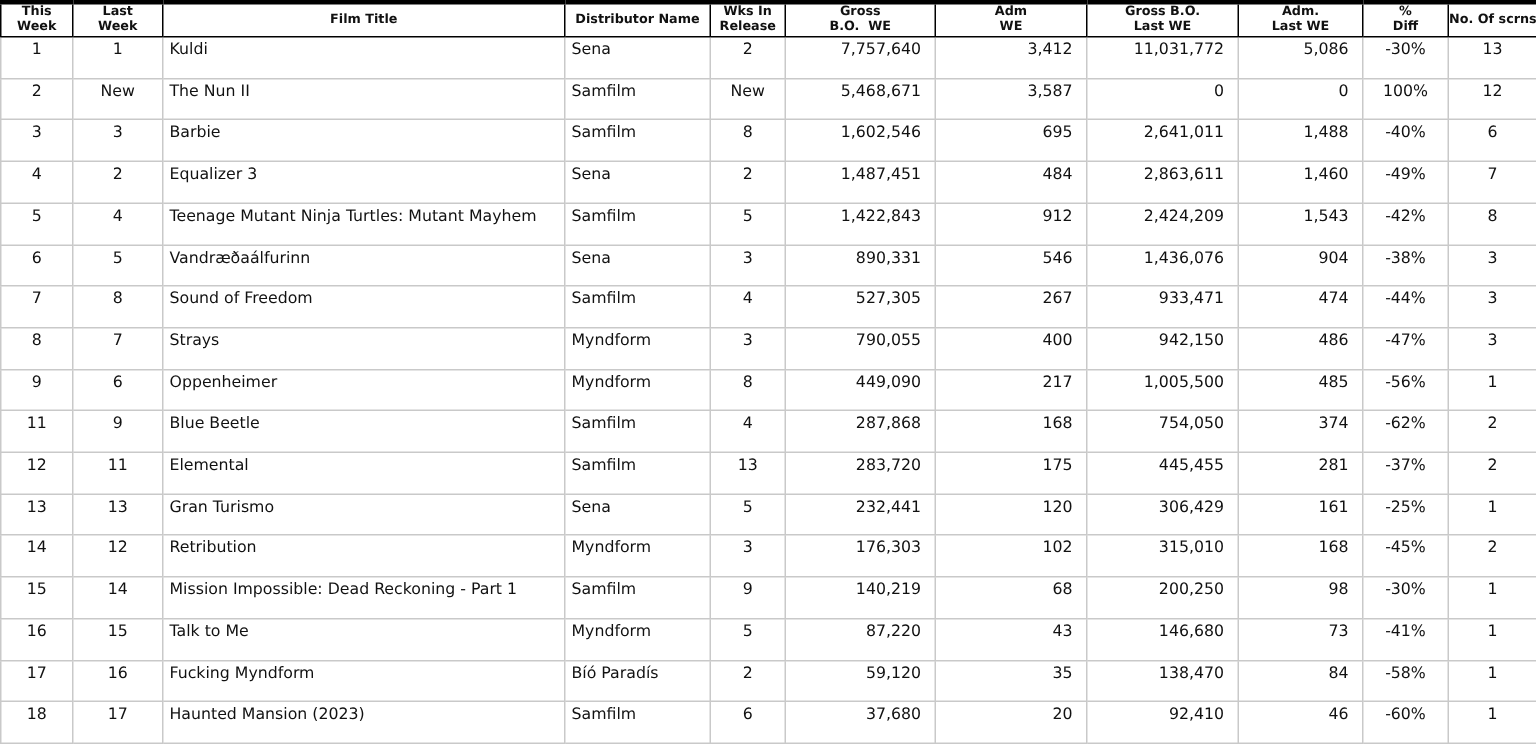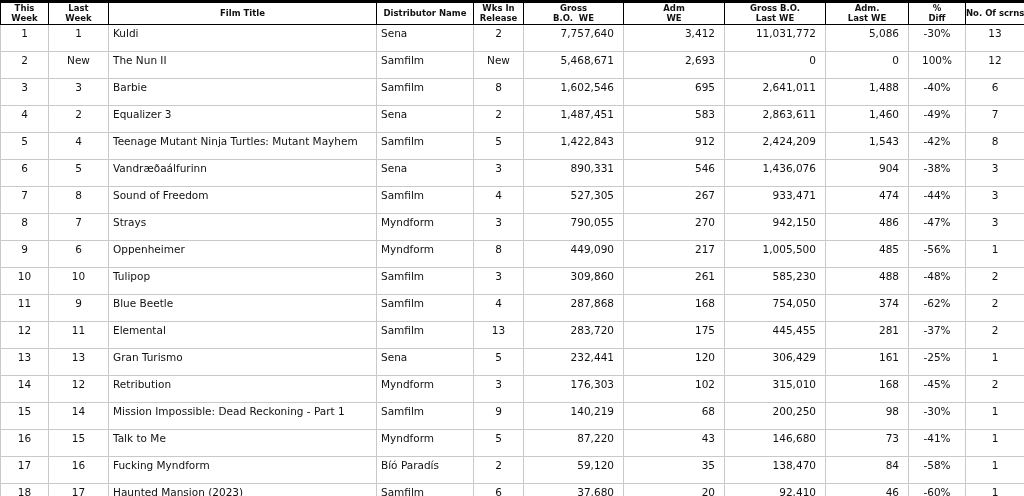--- a/index.html
+++ b/index.html
@@ -104,21 +104,21 @@
           <td class="ac">-30%</td>
           <td class="ac">13</td>
         </tr>
         <tr>
           <td class="ac">2</td>
           <td class="ac">New</td>
           <td class="al">The Nun II</td>
           <td class="al">Samfilm</td>
           <td class="ac">New</td>
           <td class="ar">5,468,671</td>
-          <td class="ar">2,693</td>
+          <td class="ar">3,587</td>
           <td class="ar">0</td>
           <td class="ar">0</td>
           <td class="ac">100%</td>
           <td class="ac">12</td>
         </tr>
         <tr>
           <td class="ac">3</td>
           <td class="ac">3</td>
           <td class="al">Barbie</td>
           <td class="al">Samfilm</td>
@@ -130,21 +130,21 @@
           <td class="ac">-40%</td>
           <td class="ac">6</td>
         </tr>
         <tr>
           <td class="ac">4</td>
           <td class="ac">2</td>
           <td class="al">Equalizer 3</td>
           <td class="al">Sena</td>
           <td class="ac">2</td>
           <td class="ar">1,487,451</td>
-          <td class="ar">583</td>
+          <td class="ar">484</td>
           <td class="ar">2,863,611</td>
           <td class="ar">1,460</td>
           <td class="ac">-49%</td>
           <td class="ac">7</td>
         </tr>
         <tr>
           <td class="ac">5</td>
           <td class="ac">4</td>
           <td class="al">Teenage Mutant Ninja Turtles: Mutant Mayhem</td>
           <td class="al">Samfilm</td>
@@ -182,51 +182,38 @@
           <td class="ac">-44%</td>
           <td class="ac">3</td>
         </tr>
         <tr>
           <td class="ac">8</td>
           <td class="ac">7</td>
           <td class="al">Strays</td>
           <td class="al">Myndform</td>
           <td class="ac">3</td>
           <td class="ar">790,055</td>
-          <td class="ar">270</td>
+          <td class="ar">400</td>
           <td class="ar">942,150</td>
           <td class="ar">486</td>
           <td class="ac">-47%</td>
           <td class="ac">3</td>
         </tr>
         <tr>
           <td class="ac">9</td>
           <td class="ac">6</td>
           <td class="al">Oppenheimer</td>
           <td class="al">Myndform</td>
           <td class="ac">8</td>
           <td class="ar">449,090</td>
           <td class="ar">217</td>
           <td class="ar">1,005,500</td>
           <td class="ar">485</td>
           <td class="ac">-56%</td>
           <td class="ac">1</td>
-        </tr>
-        <tr>
-          <td class="ac">10</td>
-          <td class="ac">10</td>
-          <td class="al">Tulipop</td>
-          <td class="al">Samfilm</td>
-          <td class="ac">3</td>
-          <td class="ar">309,860</td>
-          <td class="ar">261</td>
-          <td class="ar">585,230</td>
-          <td class="ar">488</td>
-          <td class="ac">-48%</td>
-          <td class="ac">2</td>
         </tr>
         <tr>
           <td class="ac">11</td>
           <td class="ac">9</td>
           <td class="al">Blue Beetle</td>
           <td class="al">Samfilm</td>
           <td class="ac">4</td>
           <td class="ar">287,868</td>
           <td class="ar">168</td>
           <td class="ar">754,050</td>

